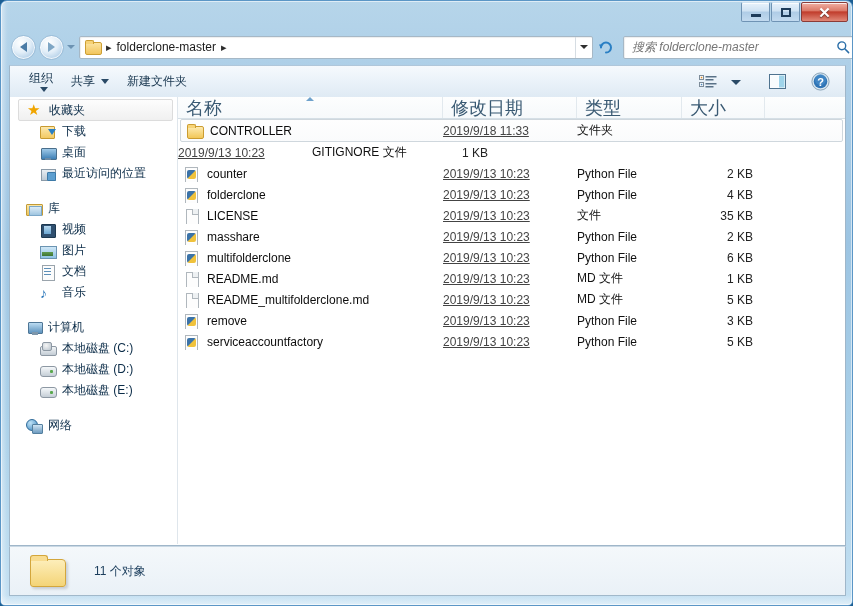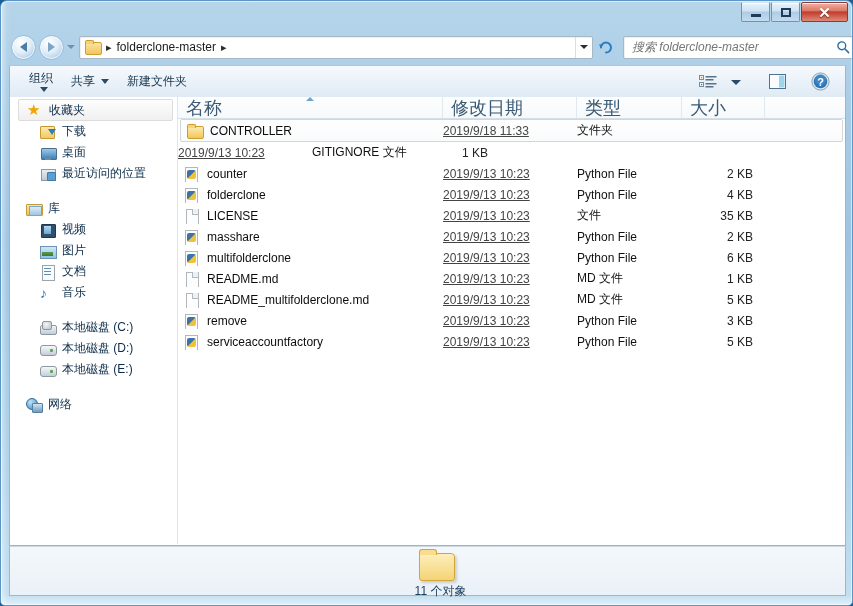--- a/index.html
+++ b/index.html
@@ -354,21 +354,21 @@
       linear-gradient(135deg,#3b73a8 0%,#3b73a8 48%, #f0c23c 52%, #f0c23c 100%);
     border-radius:2px;
     box-shadow: 0 0 0 1px rgba(255,255,255,.7);
   }
 
   
   #statusbar {
     position: absolute; left: 8px; top: 545px; width: 837px; height: 50px;
     background: linear-gradient(to bottom, #f4f8fb 0%, #eaf1f7 100%);
     border: 1px solid #9fb6c9; border-top: 1px solid #c9d8e4;
-    display: flex; align-items: center; flex-direction: column;
+    display: flex; align-items: center;
   }
   #status-folder-icon {
     width: 40px; height: 36px; margin-left: 18px; flex: none; position: relative;
   }
   #status-folder-icon:before {
     content:''; position:absolute; left:2px; top:6px; width:34px; height:26px;
     background: linear-gradient(to bottom,#fdeeba,#f4d477); border:1px solid #d3a63c;
     border-radius:2px 4px 3px 3px;
     box-shadow: 2px 2px 3px rgba(0,0,0,.16);
   }
@@ -537,20 +537,24 @@
         </div>
         <div class="nav-row child">
           <span class="nav-icon ic-music">♪</span>
           <span>音乐</span>
         </div>
       </div>
 
       <div class="nav-gap"></div>
 
       <div class="nav-group">
+        <div class="nav-row root">
+          <span class="nav-icon ic-computer"></span>
+          <span>计算机</span>
+        </div>
         <div class="nav-row child">
           <span class="nav-icon ic-drive-sys"></span>
           <span>本地磁盘 (C:)</span>
         </div>
         <div class="nav-row child">
           <span class="nav-icon ic-drive"></span>
           <span>本地磁盘 (D:)</span>
         </div>
         <div class="nav-row child">
           <span class="nav-icon ic-drive"></span>

